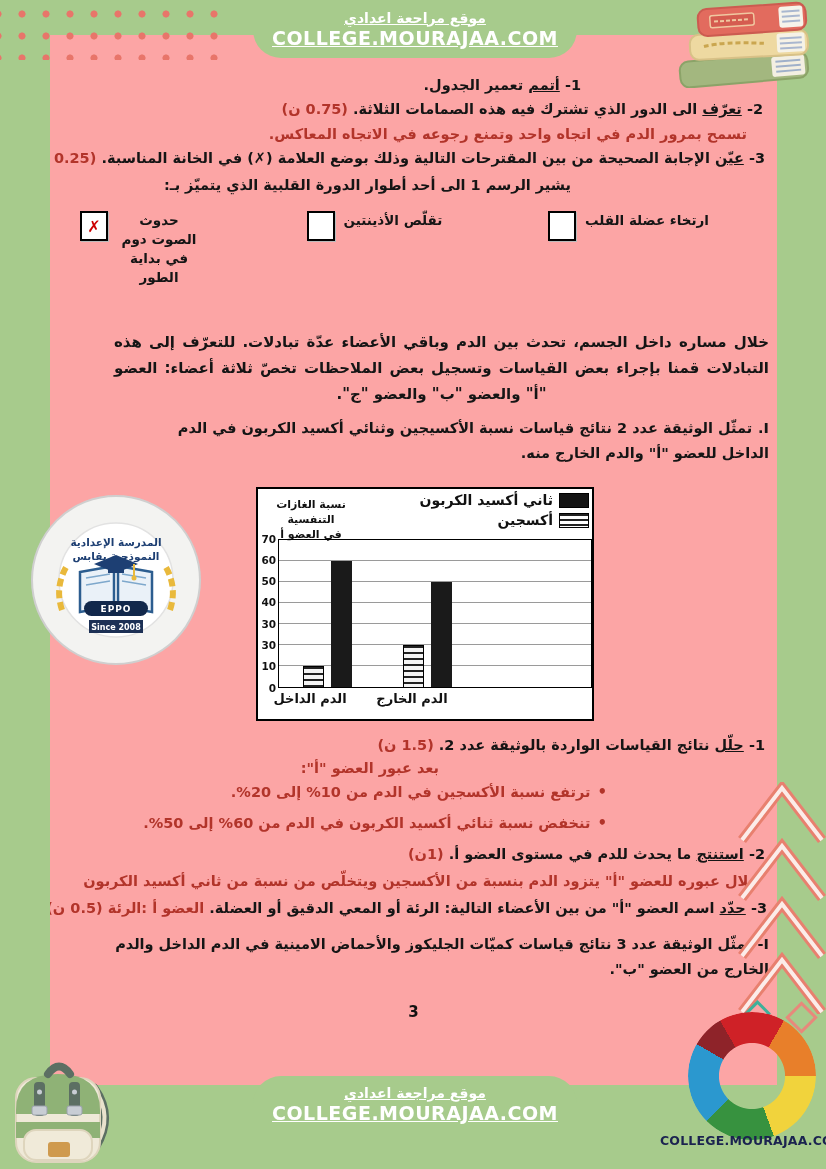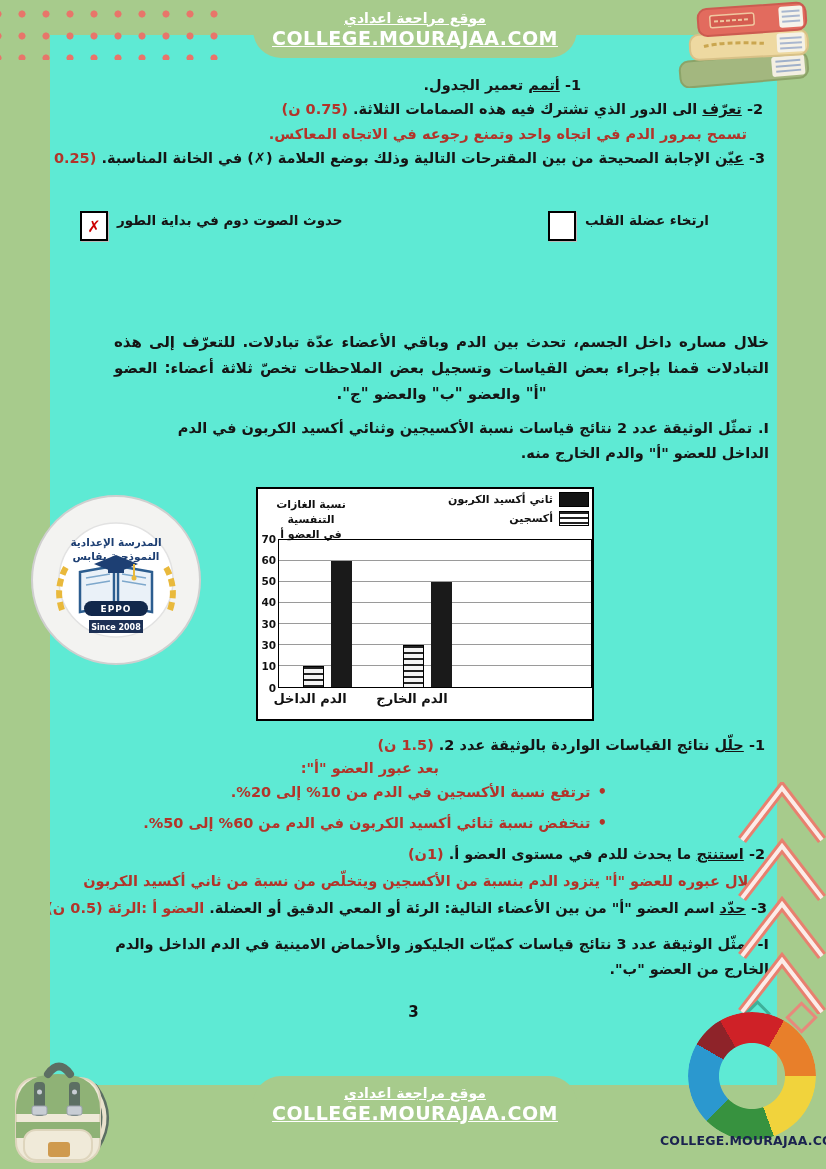--- a/index.html
+++ b/index.html
@@ -1,18 +1,18 @@
 <!DOCTYPE html>
 <html lang="ar"><head>
 <meta charset="utf-8">
 <style>
   html,body{margin:0;padding:0;}
   body{font-family:"DejaVu Sans","Liberation Sans",sans-serif;}
   .canvas{position:relative;width:826px;height:1169px;background:#a7cb8c;overflow:hidden;direction:rtl;}
-  .sheet{position:absolute;left:50px;top:35px;width:727px;height:1050px;background:#5eead4;}
+  .sheet{position:absolute;left:50px;top:35px;width:727px;height:1050px;background:#fca5a5;}
   
   .hdr-tab{position:absolute;left:253px;top:0;width:324px;height:58px;background:#a7cb8c;
            border-radius:0 0 28px 28px;z-index:5;display:flex;flex-direction:column;align-items:center;justify-content:center;gap:1px;}
   .ftr-band{position:absolute;left:0;right:0;top:1086px;bottom:0;background:#a7cb8c;z-index:3;}
   .ftr-tab{position:absolute;left:253px;top:1076px;width:324px;height:93px;background:#a7cb8c;
            border-radius:28px 28px 0 0;z-index:4;display:flex;flex-direction:column;align-items:center;padding-top:9px;gap:1px;box-sizing:border-box;}
   .site-ar{color:#fff;font-weight:bold;font-size:14px;text-decoration:underline;}
   .site-url{color:#fff;font-weight:bold;font-size:19px;text-decoration:underline;letter-spacing:.5px;direction:ltr;}
   
   .dots{position:absolute;left:0;top:0;width:234px;height:60px;z-index:6;
@@ -35,21 +35,21 @@
             line-height:26px;text-align:justify;text-align-last:center;}
   .docline{position:absolute;font-size:14.5px;font-weight:700;color:#151515;line-height:25px;text-align:right;}
   .marker{font-weight:800;padding-left:6px;}
   .bullet-dot{color:#b2342a;padding-left:7px;font-size:15px;}
   .page-num{position:absolute;top:968px;left:0;right:0;text-align:center;font-size:15px;font-weight:800;color:#111;}
   
   .chart{position:absolute;top:452px;left:206px;width:338px;height:234px;border:2px solid #000;background:#fff;box-sizing:border-box;}
   .chart-title{position:absolute;left:2px;top:8px;width:102px;font-size:11px;font-weight:800;text-align:center;line-height:15px;color:#111;}
   .chart-legend{position:absolute;right:3px;top:3px;display:flex;flex-direction:column;gap:4px;direction:rtl;}
   .legend-item{display:flex;align-items:center;gap:6px;direction:rtl;}
-  .legend-label{font-size:11px;font-weight:800;color:#111;white-space:nowrap;}
+  .legend-label{font-size:14px;font-weight:800;color:#111;white-space:nowrap;}
   .swatch{width:30px;height:15px;display:inline-block;border:1.5px solid #000;box-sizing:border-box;}
   .swatch.solid{background:#141414;}
   .swatch.striped{background:repeating-linear-gradient(180deg,#222 0 2px,#fff 2px 5px);}
   .chart-plot{position:absolute;left:20px;top:50px;width:314px;height:149px;border:1.5px solid #000;box-sizing:border-box;}
   .chart-yaxis{position:absolute;left:2px;top:50px;width:17px;height:149px;}
   .ytick{position:absolute;right:1px;transform:translateY(50%);font-size:10.5px;font-weight:700;color:#111;line-height:1;}
   .gridline{position:absolute;left:0;right:0;height:1px;background:#9a9a9a;z-index:1;}
   .bar-group{position:absolute;bottom:0;height:100%;display:flex;align-items:flex-end;gap:7px;direction:ltr;z-index:2;}
   .bar-group.g1{left:24px;}
   .bar-group.g2{left:124px;}
@@ -80,24 +80,29 @@
   <div class="sheet">
 
     <div class="line" style="top:40px;right:196px;"><span>1-</span> <span class="uv">أتمم</span><span> تعمير الجدول.</span></div>
 
     <div class="line" style="top:64px;right:14px;"><span>2-</span> <span class="uv">تعرّف</span><span> الى الدور الذي تشترك فيه هذه الصمامات الثلاثة. </span><span class="red">(0.75 ن)</span></div>
 
     <div class="line red" style="top:89px;right:30px;">تسمح بمرور الدم في اتجاه واحد وتمنع رجوعه في الاتجاه المعاكس.</div>
 
     <div class="line" style="top:113px;right:12px;"><span>3-</span> <span class="uv">عيّن</span><span> الإجابة الصحيحة من بين المقترحات التالية وذلك بوضع العلامة (✗) في الخانة المناسبة. </span><span class="red">(0.25 ن)</span></div>
 
+    <div class="line" style="top:140px;right:206px;">يشير الرسم 1 الى أحد أطوار الدورة القلبية الذي يتميّز بـ:</div>
 
     <div class="choices">
       <div class="choice">
         <span class="choice-label">ارتخاء عضلة القلب</span>
+        <span class="choice-box"></span>
+      </div>
+      <div class="choice">
+        <span class="choice-label">تقلّص الأذينتين</span>
         <span class="choice-box"></span>
       </div>
       <div class="choice">
         <span class="choice-label">حدوث الصوت دوم في بداية الطور</span>
         <span class="choice-box">✗</span>
       </div>
     </div>
 
 
     <div class="p2-intro">خلال مساره داخل الجسم، تحدث بين الدم وباقي الأعضاء عدّة تبادلات. للتعرّف إلى هذه التبادلات قمنا بإجراء بعض القياسات وتسجيل بعض الملاحظات تخصّ ثلاثة أعضاء: العضو "أ" والعضو "ب" والعضو "ج".</div>

